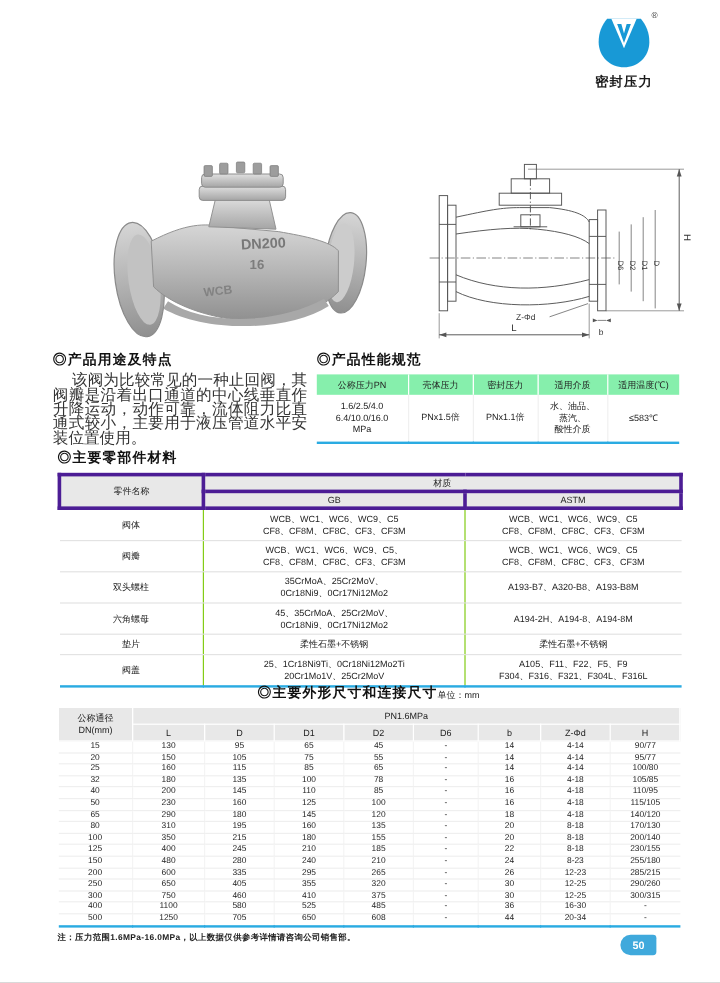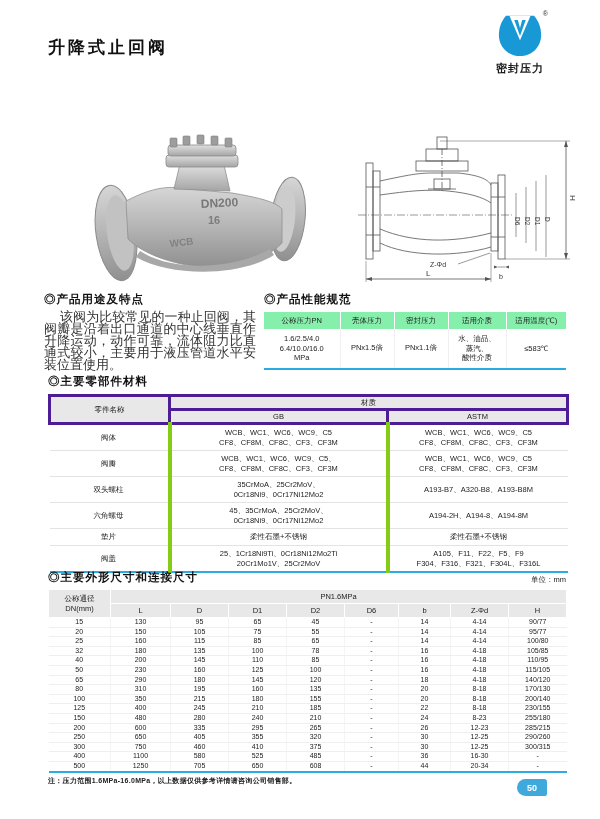--- a/index.html
+++ b/index.html
@@ -38,49 +38,48 @@
   .perf th { background:#86efac; font-size:7.5px; height:17px; text-align:center; border-right:1px solid #fff; color:#222; }
   .perf td { font-size:7.5px; text-align:center; vertical-align:middle; padding:5px 1px; border-right:1px solid #f0f0f0; color:#222; }
   .perf td:last-child, .perf th:last-child { border-right:none;margin-top:46px; }
   .perf table { border-bottom:2px solid #2aabe2; }
   .perf td div { line-height:9.5px; }
 
   
   .materials { position:absolute; left:48px; top:374px; width:518px; }
   .materials table { margin-top:5px; border-bottom:2px solid #2aabe2; }
   .materials th { background:#e8e8e8; font-size:7.5px; height:14px; text-align:center; border:3px solid #4c1d95; color:#222; }
-  .materials td { font-size:7.5px; text-align:center; padding:3px 2px; border-bottom:1px solid #e3e3e3; border-right:4px solid #84cc16; color:#222; }
+  .materials td { font-size:7.5px; text-align:center; padding:3px 2px; border-bottom:1px solid #e3e3e3; border-right:1px solid #84cc16; color:#222; }
   .materials td:last-child { border-right:none; }
   .materials td div { line-height:9.5px; }
   .materials col.c-name { width:120px; }
   .materials col.c-gb { width:218px; }
   .materials col.c-astm { width:180px; }
 
   
   .dims { position:absolute; left:48px; top:570px; width:518px; }
-  .dims-head-row { display:flex; justify-content:space-between; align-items:flex-end; }
+  .dims-head-row { display:flex; justify-content:center; align-items:flex-end; }
   .unit-label { font-size:7.5px; color:#222; }
   .dims table { margin-top:4px; border-bottom:2px solid #2aabe2; }
   .dims th { background:#e8e8e8; font-size:7.5px; text-align:center; border:1px solid #fff; color:#222; height:14px; }
   .dims th.dn-head { line-height:10px; }
   .dims td { font-size:7px; height:8.6px; line-height:8.6px; padding:0 2px; text-align:center; border-bottom:1px solid #efefef; border-right:1px solid #f4f4f4; color:#222; }
   .dims td:last-child { border-right:none; }
   .dims-note { margin-top:3px; font-size:7px; font-weight:bold; color:#222; letter-spacing:0.3px; }
 
   
   .page-badge { position:absolute; left:517px; top:779px; width:30px; height:17px; border-radius:9px 3px 3px 9px; display:flex; align-items:center; justify-content:center; color:#fff; font-size:9px; font-weight:bold; }
 
   svg text { font-family:"Liberation Sans", sans-serif; }
 </style>
 </head>
 <body>
 
 <div class="page">
 
-  <div class="page-title">升降式止回阀</div>
 
   <div class="logo-block">
     <div class="logo-mark">
       <svg width="44" height="46" viewBox="0 0 50 52">
         <path d="M9,4 L41,4 C46,10 49,17 49,26 C49,40 38,50 25,50 C12,50 1,40 1,26 C1,17 4,10 9,4 Z" fill="#1899d6"></path>
         <polygon points="13,4 25,32 37,4" fill="#ffffff"></polygon>
         <polygon points="18.5,9 25,27 31.5,9 27.5,9 25,18 22.5,9" fill="#1899d6"></polygon>
       </svg>
       <span class="logo-reg">®</span>
     </div>

